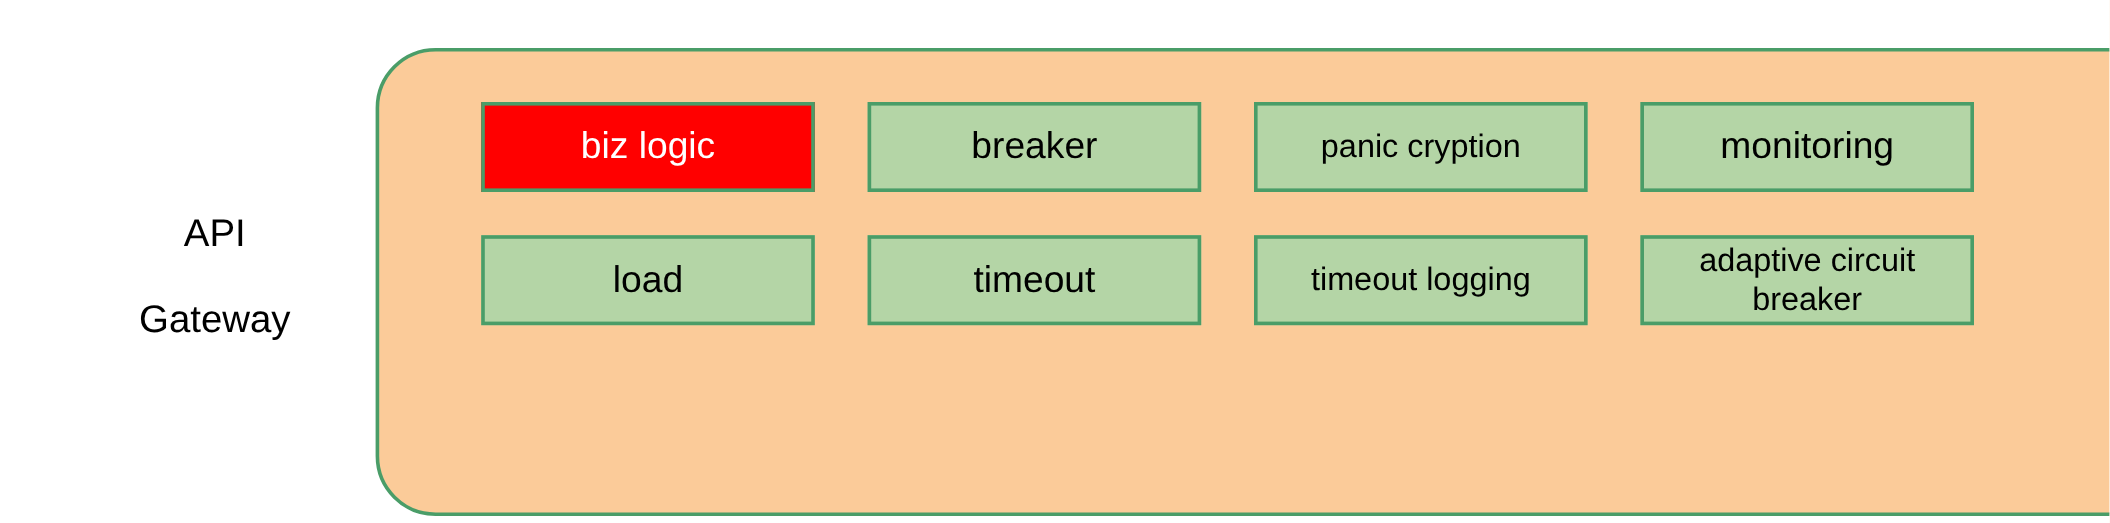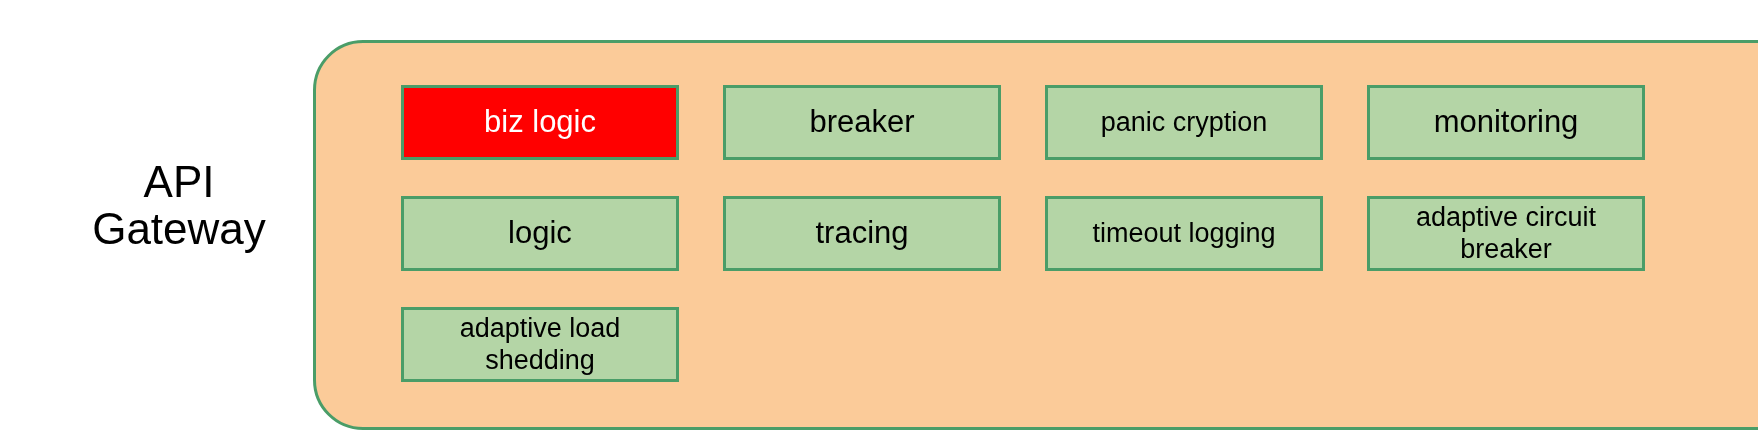--- a/index.html
+++ b/index.html
@@ -22,22 +22,22 @@
     height: 436px;
     background: var(--canvas-bg);
     overflow: hidden;
   }
   .side-title {
     position: absolute;
     left: 0;
     top: 158px;
     width: 358px;
     text-align: center;
-    font-size: 44px;
-    line-height: 47px;
+    font-size: 32px;
+    line-height: 72px;
     color: var(--text-color);
     white-space: pre-line;
   }
   .gateway-container {
     position: absolute;
     left: 313px;
     top: 40px;
     width: 1528px;
     height: 390px;
     background: var(--container-fill);
@@ -84,22 +84,20 @@
 <div class="canvas">
   <div class="side-title">API
 Gateway</div>
 
   <div class="gateway-container">
     <div class="feature-grid">
         <div class="box highlight">biz logic</div>
         <div class="box">breaker</div>
         <div class="box small">panic cryption</div>
         <div class="box">monitoring</div>
-        <div class="box">logic</div>
-        <div class="box">tracing</div>
+        <div class="box">load</div>
+        <div class="box">timeout</div>
         <div class="box small">timeout logging</div>
         <div class="box small">adaptive circuit
 breaker</div>
-        <div class="box small">adaptive load
-shedding</div>
       </div>
   </div>
 </div>
 
 </body></html>

